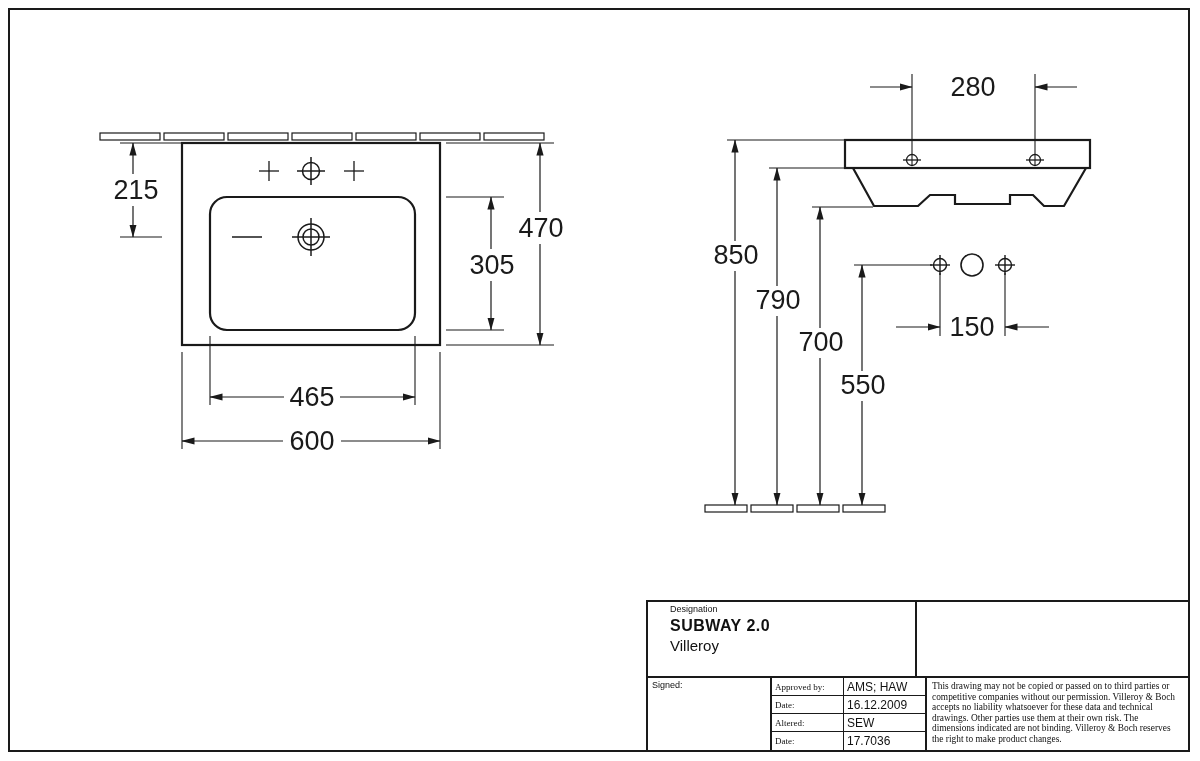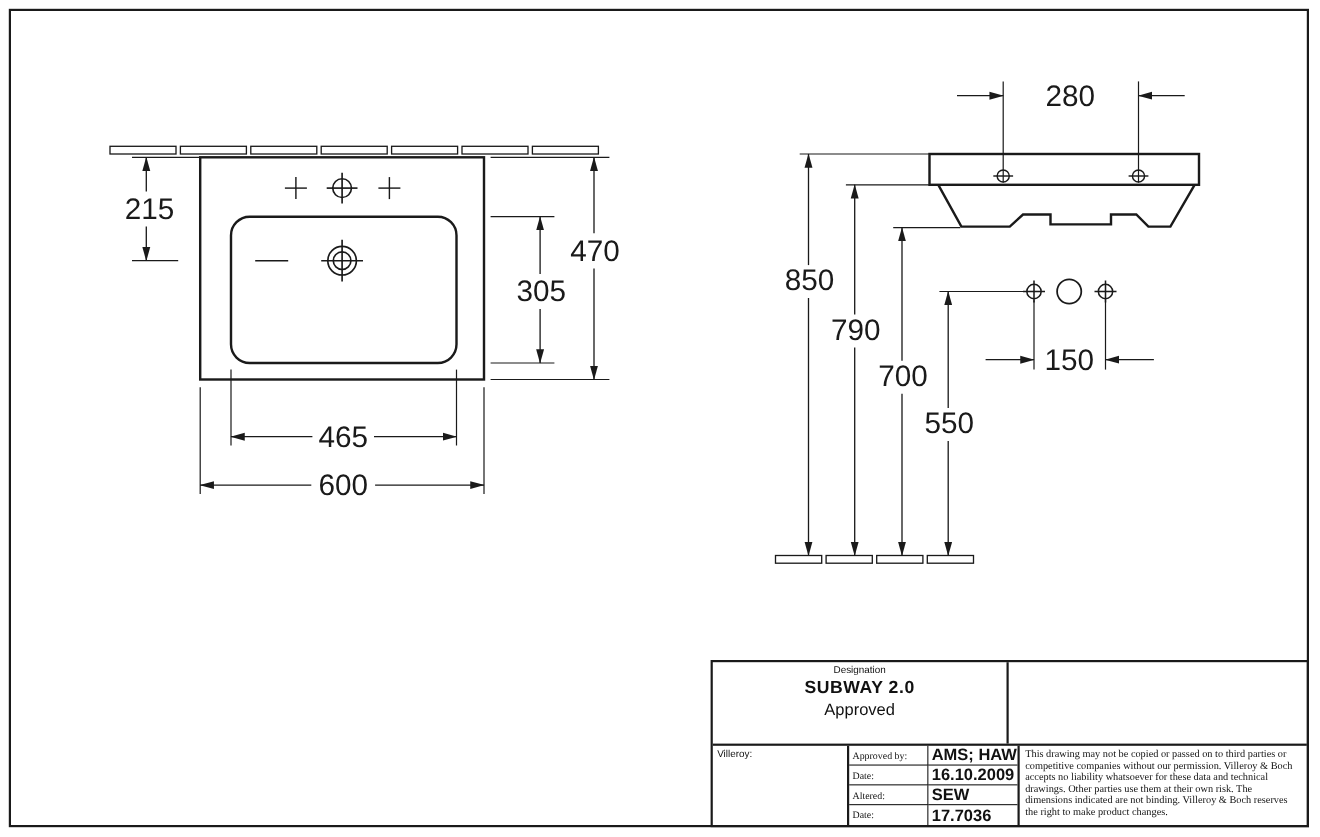--- a/index.html
+++ b/index.html
@@ -20,21 +20,21 @@
 
   
   .title-block {
     position:absolute; left:646px; top:600px; width:544px; height:152px;
     border:2px solid #1a1a1a; box-sizing:border-box; background:#fff;
     display:flex; flex-direction:column;
   }
   .tb-top { flex:0 0 76px; display:flex; border-bottom:2px solid #1a1a1a; box-sizing:border-box; }
   .tb-designation {
     width:269px; border-right:2px solid #1a1a1a; box-sizing:border-box;
-    padding:2px 6px; overflow:hidden;text-align:center;
+    padding:2px 22px; overflow:hidden;
   }
   .tb-desig-label { font-size:9px; line-height:11px; }
   .tb-series { font-size:16px; font-weight:bold; line-height:22px; letter-spacing:0.5px; }
   .tb-model  { font-size:15px; line-height:18px; }
   .tb-type   { font-size:15px; line-height:18px; }
   .tb-brand {
     flex:1; display:flex; align-items:center; justify-content:center;
     font-family:"Liberation Serif", serif; font-weight:bold; font-size:29px;
     letter-spacing:0px; white-space:nowrap;
   }
@@ -45,21 +45,21 @@
   }
   .tb-table {
     width:155px; border-right:2px solid #1a1a1a; box-sizing:border-box;
     display:grid; grid-template-columns:72px 1fr; grid-template-rows:repeat(4,1fr);
   }
   .tb-cell {
     border-bottom:1.5px solid #1a1a1a; padding:0 3px;
     display:flex; align-items:center; overflow:hidden; white-space:nowrap;
   }
   .tb-cell.lbl { border-right:1.5px solid #1a1a1a; font-size:9px;font-family:Liberation Serif, serif; }
-  .tb-cell.val { font-size:15px;font-weight:bold; }
+  .tb-cell.val { font-size:12px; }
   .tb-table .tb-cell:nth-last-child(-n+2) { border-bottom:none; }
   .tb-disclaimer {
     flex:1; font-size:9.4px; line-height:10.6px; padding:3px 5px; box-sizing:border-box;font-family:Liberation Serif, serif;
   }
 </style>
 </head>
 <body>
 
 <div class="page">
 
@@ -210,32 +210,32 @@
         <text x="863" y="394">550</text>
       </g>
     </g>
   </svg>
 
   <div class="title-block">
     <div class="tb-top">
       <div class="tb-designation">
         <div class="tb-desig-label">Designation</div>
         <div class="tb-series">SUBWAY 2.0</div>
-        <div class="tb-type">Approved</div>
+        <div class="tb-type">Villeroy</div>
       </div>
     </div>
 
     <div class="tb-bottom">
-      <div class="tb-altered">Villeroy:</div>
+      <div class="tb-altered">Signed:</div>
 
       <div class="tb-table">
         <div class="tb-cell lbl">Approved by:</div>
         <div class="tb-cell val">AMS; HAW</div>
         <div class="tb-cell lbl">Date:</div>
-        <div class="tb-cell val">16.10.2009</div>
+        <div class="tb-cell val">16.12.2009</div>
         <div class="tb-cell lbl">Altered:</div>
         <div class="tb-cell val">SEW</div>
         <div class="tb-cell lbl">Date:</div>
         <div class="tb-cell val">17.7036</div>
       </div>
 
       <div class="tb-disclaimer">This drawing may not be copied or passed on to third parties or competitive companies without our permission. Villeroy &amp; Boch accepts no liability whatsoever for these data and technical drawings. Other parties use them at their own risk. The dimensions indicated are not binding. Villeroy &amp; Boch reserves the right to make product changes.</div>
     </div>
   </div>
 

